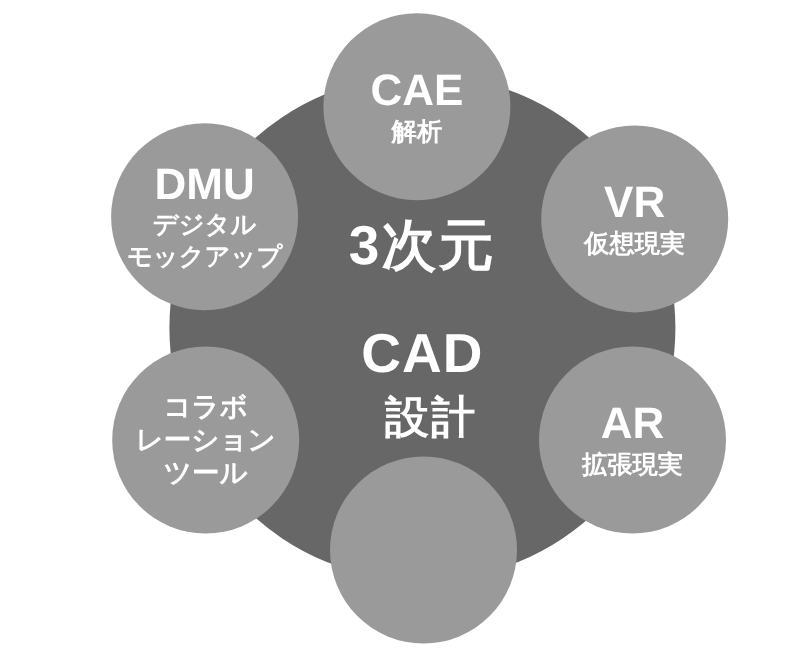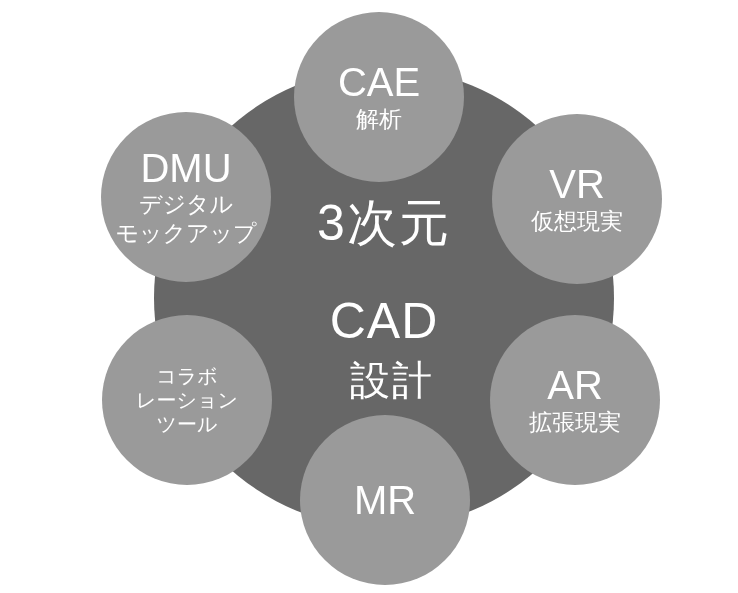--- a/index.html
+++ b/index.html
@@ -17,21 +17,21 @@
   }
   .circle {
     position: absolute;
     border-radius: 50%;
     display: flex;
     flex-direction: column;
     align-items: center;
     justify-content: center;
     text-align: center;
     color: var(--text, #ffffff);
-    font-weight: normal;
+    font-weight: bold;
     user-select: none;
   }
   .center-circle {
     width: 460px;
     height: 460px;
     left: 154px;
     top: 68px;
     background: var(--center-circle, #676767);
     z-index: 1;
   }
@@ -47,21 +47,21 @@
   .sat-mr     { left: 300px; top: 415px; }
   .sat-collab { left: 102px; top: 315px; }
   .sat-dmu    { left: 101px; top: 112px; }
 
   .center-l1 { font-size: 50px; line-height: 1.32; letter-spacing: 2px; }
   .center-l2 { font-size: 50px; line-height: 1.32; letter-spacing: 1px; margin-top: 32px; }
   .center-l3 { font-size: 40px; line-height: 1.32; letter-spacing: 2px; margin-left: 16px; }
 
   .sat-title { font-size: 40px; line-height: 1.12; }
   .sat-sub   { font-size: 23px; line-height: 1.26; text-align: right; }
-  .sat-sub-multi { font-size: 20px; line-height: 1.2; }
+  .sat-sub-multi { font-size: 25px; line-height: 1.2; }
 </style>
 </head>
 <body>
 
 <div class="canvas">
 
   <div class="circle center-circle">
     <div class="center-l1">3次元</div>
     <div class="center-l2">CAD</div>
     <div class="center-l3">設計</div>
@@ -76,21 +76,20 @@
     <div class="sat-title">VR</div>
     <div class="sat-sub">仮想現実</div>
   </div>
 
   <div class="circle sat sat-ar">
     <div class="sat-title">AR</div>
     <div class="sat-sub">拡張現実</div>
   </div>
 
   <div class="circle sat sat-mr">
-    <div class="sat-title">MR</div>
   </div>
 
   <div class="circle sat sat-collab">
     <div class="sat-sub-multi">コラボ</div>
     <div class="sat-sub-multi">レーション</div>
     <div class="sat-sub-multi">ツール</div>
   </div>
 
   <div class="circle sat sat-dmu">
     <div class="sat-title">DMU</div>

